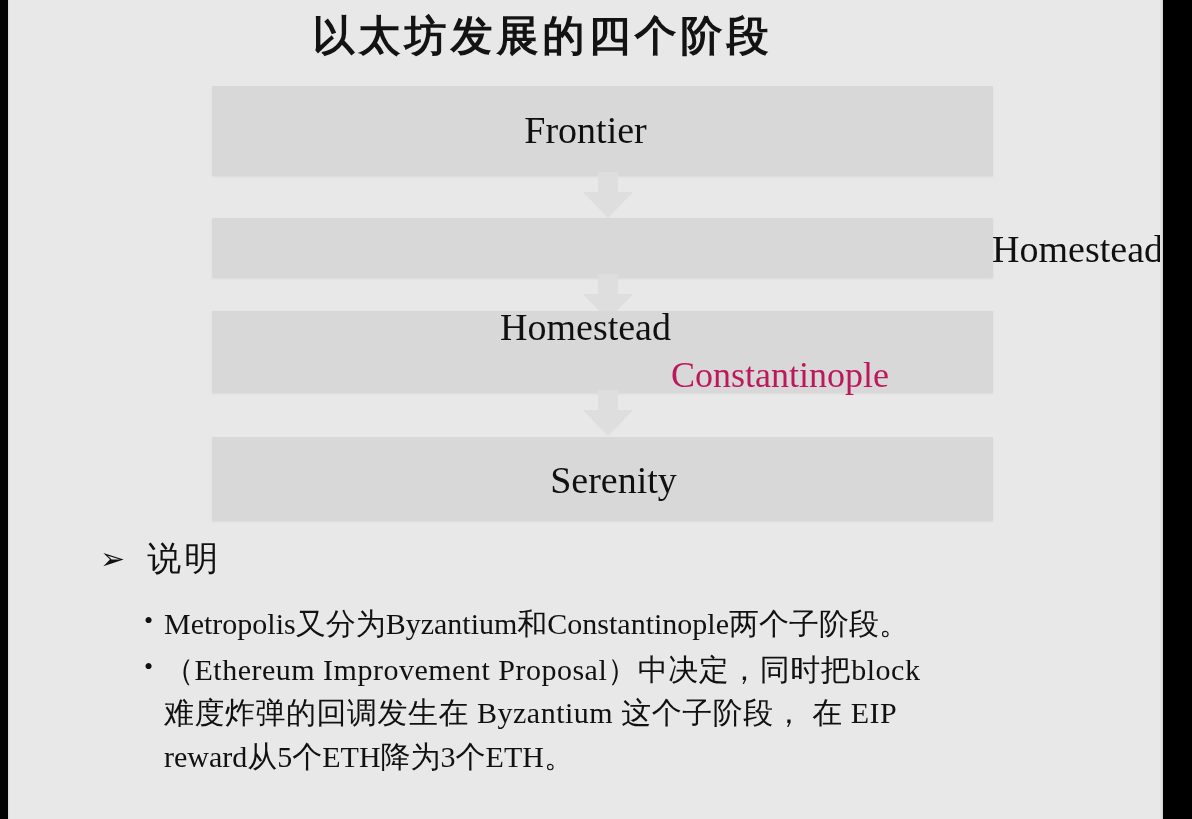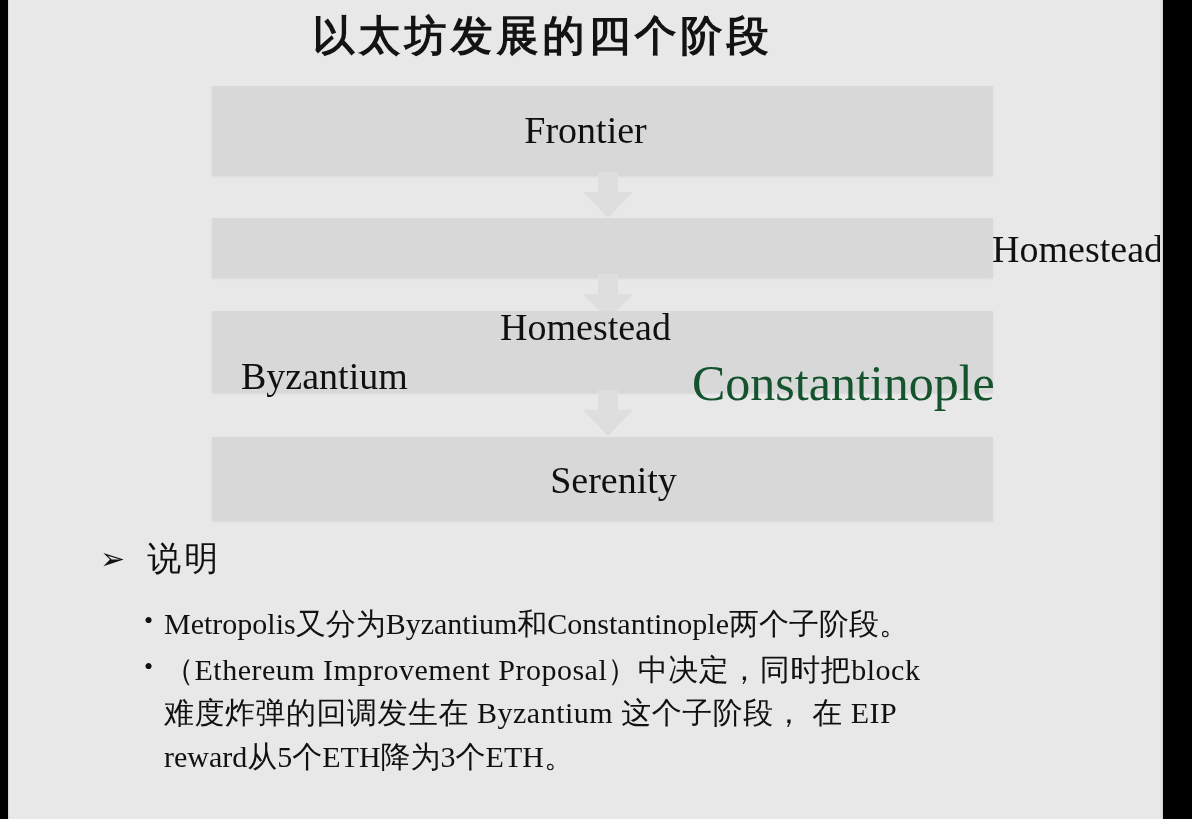--- a/index.html
+++ b/index.html
@@ -84,24 +84,24 @@
   #label-byzantium {
     position: absolute;
     left: 233px;
     top: 354px;
     font-size: 38px;
     color: #101010;
     white-space: nowrap;
   }
   #label-constantinople {
     position: absolute;
-    left: 684px;
+    left: 663px;
     top: 354px;
-    font-size: 50px;
-    color: #14532d;
+    font-size: 36px;
+    color: #be185d;
     white-space: nowrap;
   }
 
   
   .arrow {
     position: absolute;
     left: 575px;
     width: 50px;
     height: 46px;
   }
@@ -204,21 +204,20 @@
   <div class="stage-box" id="box-homestead"></div>
   <div class="stage-label" id="label-homestead">Homestead</div>
 
   <div class="arrow" id="arrow-2">
     <span class="stem"></span>
     <span class="head"></span>
   </div>
 
   <div class="stage-box" id="box-metropolis"></div>
   <div id="label-metropolis">Homestead</div>
-  <div id="label-byzantium">Byzantium</div>
   <div id="label-constantinople">Constantinople</div>
 
   <div class="arrow" id="arrow-3">
     <span class="stem"></span>
     <span class="head"></span>
   </div>
 
   <div class="stage-box" id="box-serenity"></div>
   <div class="stage-label" id="label-serenity">Serenity</div>
 

